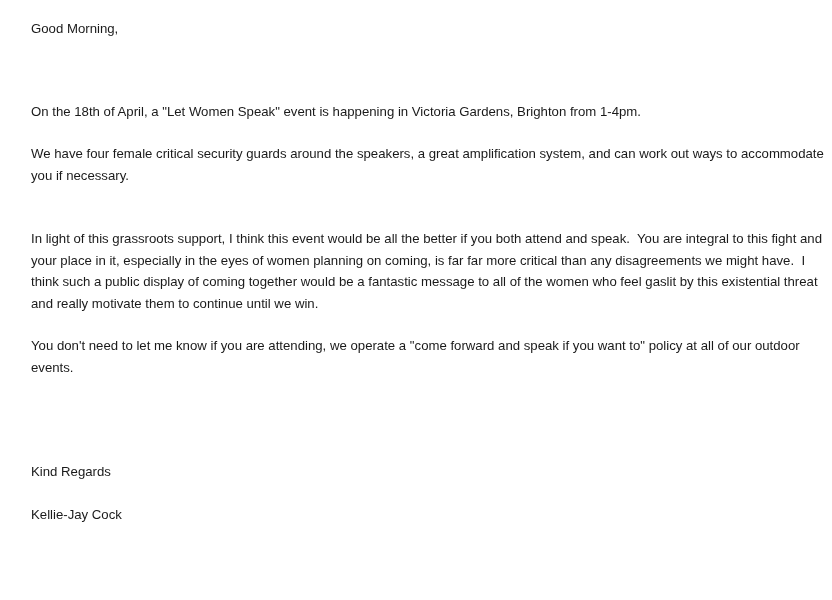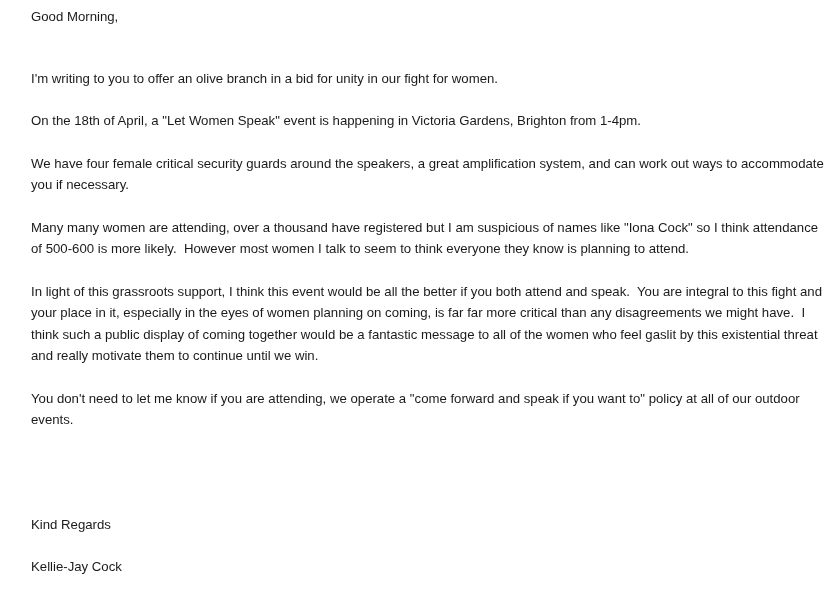--- a/index.html
+++ b/index.html
@@ -11,21 +11,21 @@
     width: 832px;
     height: 600px;
     overflow: hidden;
     font-family: "Liberation Sans", sans-serif;
     color: #000000;
   }
   .page {
     box-sizing: border-box;
     width: 832px;
     height: 600px;
-    padding: 4px 14px 0 31px;
+    padding: 16px 14px 0 31px;
     background: #ffffff;
   }
   .letter {
     width: 800px;
   }
   .para {
     font-size: 13.2px;
     line-height: 21.5px;
     color: #1a1a1a;
     text-align: left;
@@ -51,33 +51,31 @@
 </head>
 <body>
 
 <div class="page">
   <div class="letter">
 
     <p class="para salutation blk">Good Morning,</p>
 
     <div class="gap-big"></div>
 
-    <p class="para blk">I'm writing to you to offer an olive branch in a bid for unity in our fight for women.</p>
 
     <div class="gap-small"></div>
 
     <p class="para blk">On the 18th of April, a "Let Women Speak" event is happening in Victoria Gardens, Brighton from 1-4pm.</p>
 
     <div class="gap-small"></div>
 
     <p class="para blk">We have four female critical security guards around the speakers, a great amplification system, and can work out ways to accommodate you if necessary.</p>
 
     <div class="gap-small"></div>
 
-    <p class="para blk">Many many women are attending, over a thousand have registered but I am suspicious of names like "Iona Cock" so I think attendance of 500-600 is more likely.  However most women I talk to seem to think everyone they know is planning to attend.</p>
 
     <div class="gap-small"></div>
 
     <p class="para blk">In light of this grassroots support, I think this event would be all the better if you both attend and speak.  You are integral to this fight and your place in it, especially in the eyes of women planning on coming, is far far more critical than any disagreements we might have.  I think such a public display of coming together would be a fantastic message to all of the women who feel gaslit by this existential threat and really motivate them to continue until we win.</p>
 
     <div class="gap-small"></div>
 
     <p class="para blk">You don't need to let me know if you are attending, we operate a "come forward and speak if you want to" policy at all of our outdoor events.</p>
 
     <div class="gap-small"></div>

